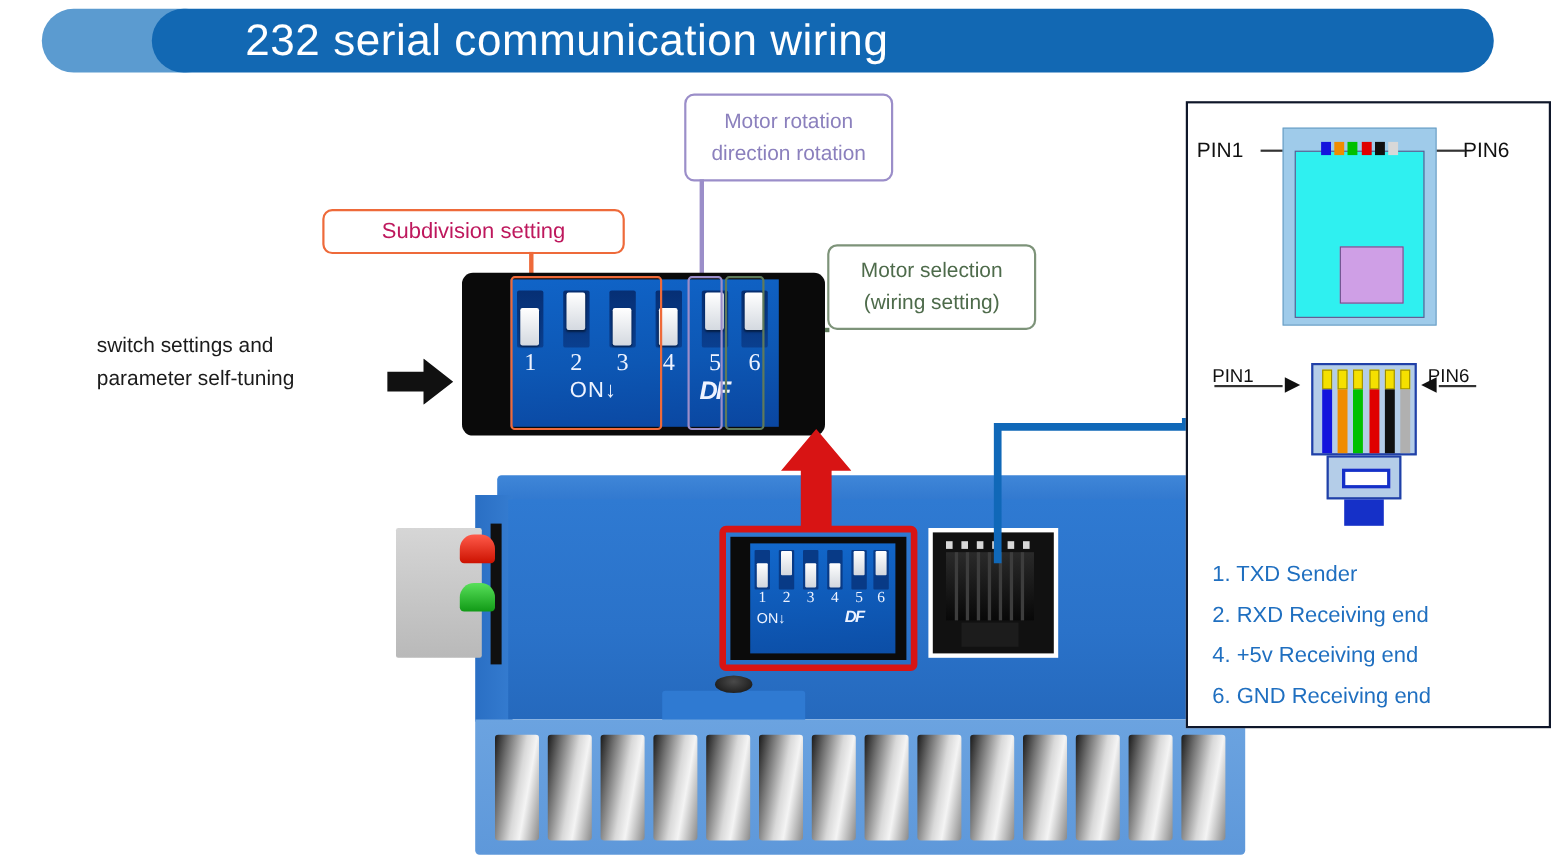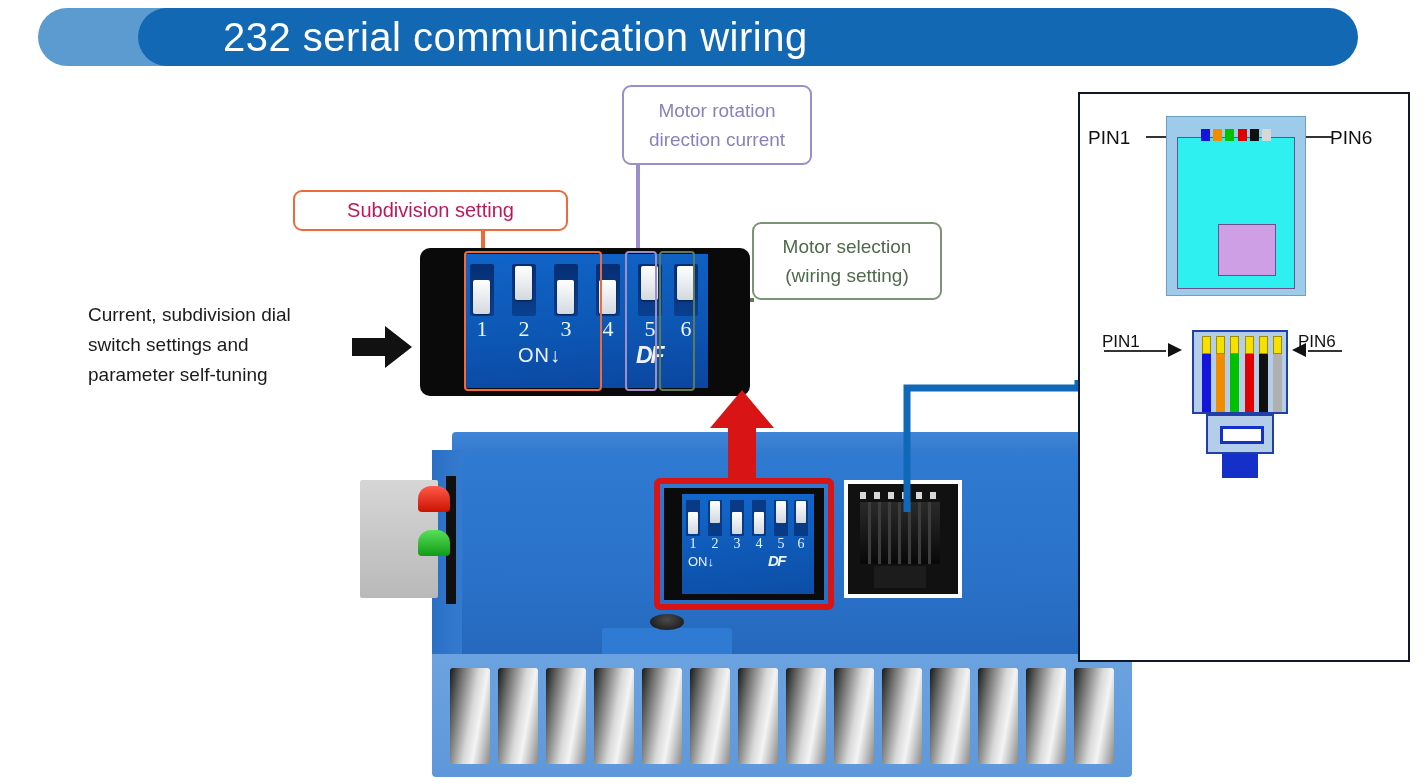--- a/index.html
+++ b/index.html
@@ -173,38 +173,37 @@
 </head>
 <body>
 
 <div id="title-bar">
   <div id="title-cap"></div>
   <div id="title-body"></div>
   <div id="title-text">232 serial communication wiring</div>
 </div>
 
 <div id="left-desc">
-  <div>Current, subdivision dial</div>
   <div>switch settings and</div>
   <div>parameter self-tuning</div>
 </div>
 
 <div id="black-arrow">
   <svg width="60" height="42" viewBox="0 0 60 42">
     <path d="M0 12 H33 V0 L60 21 L33 42 V30 H0 Z" fill="#111111"></path>
   </svg>
 </div>
 
 <div class="callout" id="callout-subdivision">
   <span>Subdivision setting</span>
 </div>
 <div class="callout" id="callout-rotation">
   <div>
     <div>Motor rotation</div>
-    <div>direction current</div>
+    <div>direction rotation</div>
   </div>
 </div>
 <div class="callout" id="callout-motorsel">
   <div>
     <div>Motor selection</div>
     <div>(wiring setting)</div>
   </div>
 </div>
 
 <div class="leader" id="leader-orange"></div>
@@ -397,13 +396,19 @@
           <div class="pwire" style="background: rgb(16, 16, 16);"></div>
           <div class="pwire" style="background: rgb(176, 176, 176);"></div>
         </div>
     </div>
     <div id="plug-neck">
       <div id="plug-win"></div>
     </div>
     <div id="plug-tail"></div>
   </div>
 
+  <div id="pinlist">
+    <div>1. TXD Sender</div>
+    <div>2. RXD Receiving end</div>
+    <div>4. +5v  Receiving end</div>
+    <div>6.  GND  Receiving end</div>
+  </div>
 </div>
 
 </body></html>

